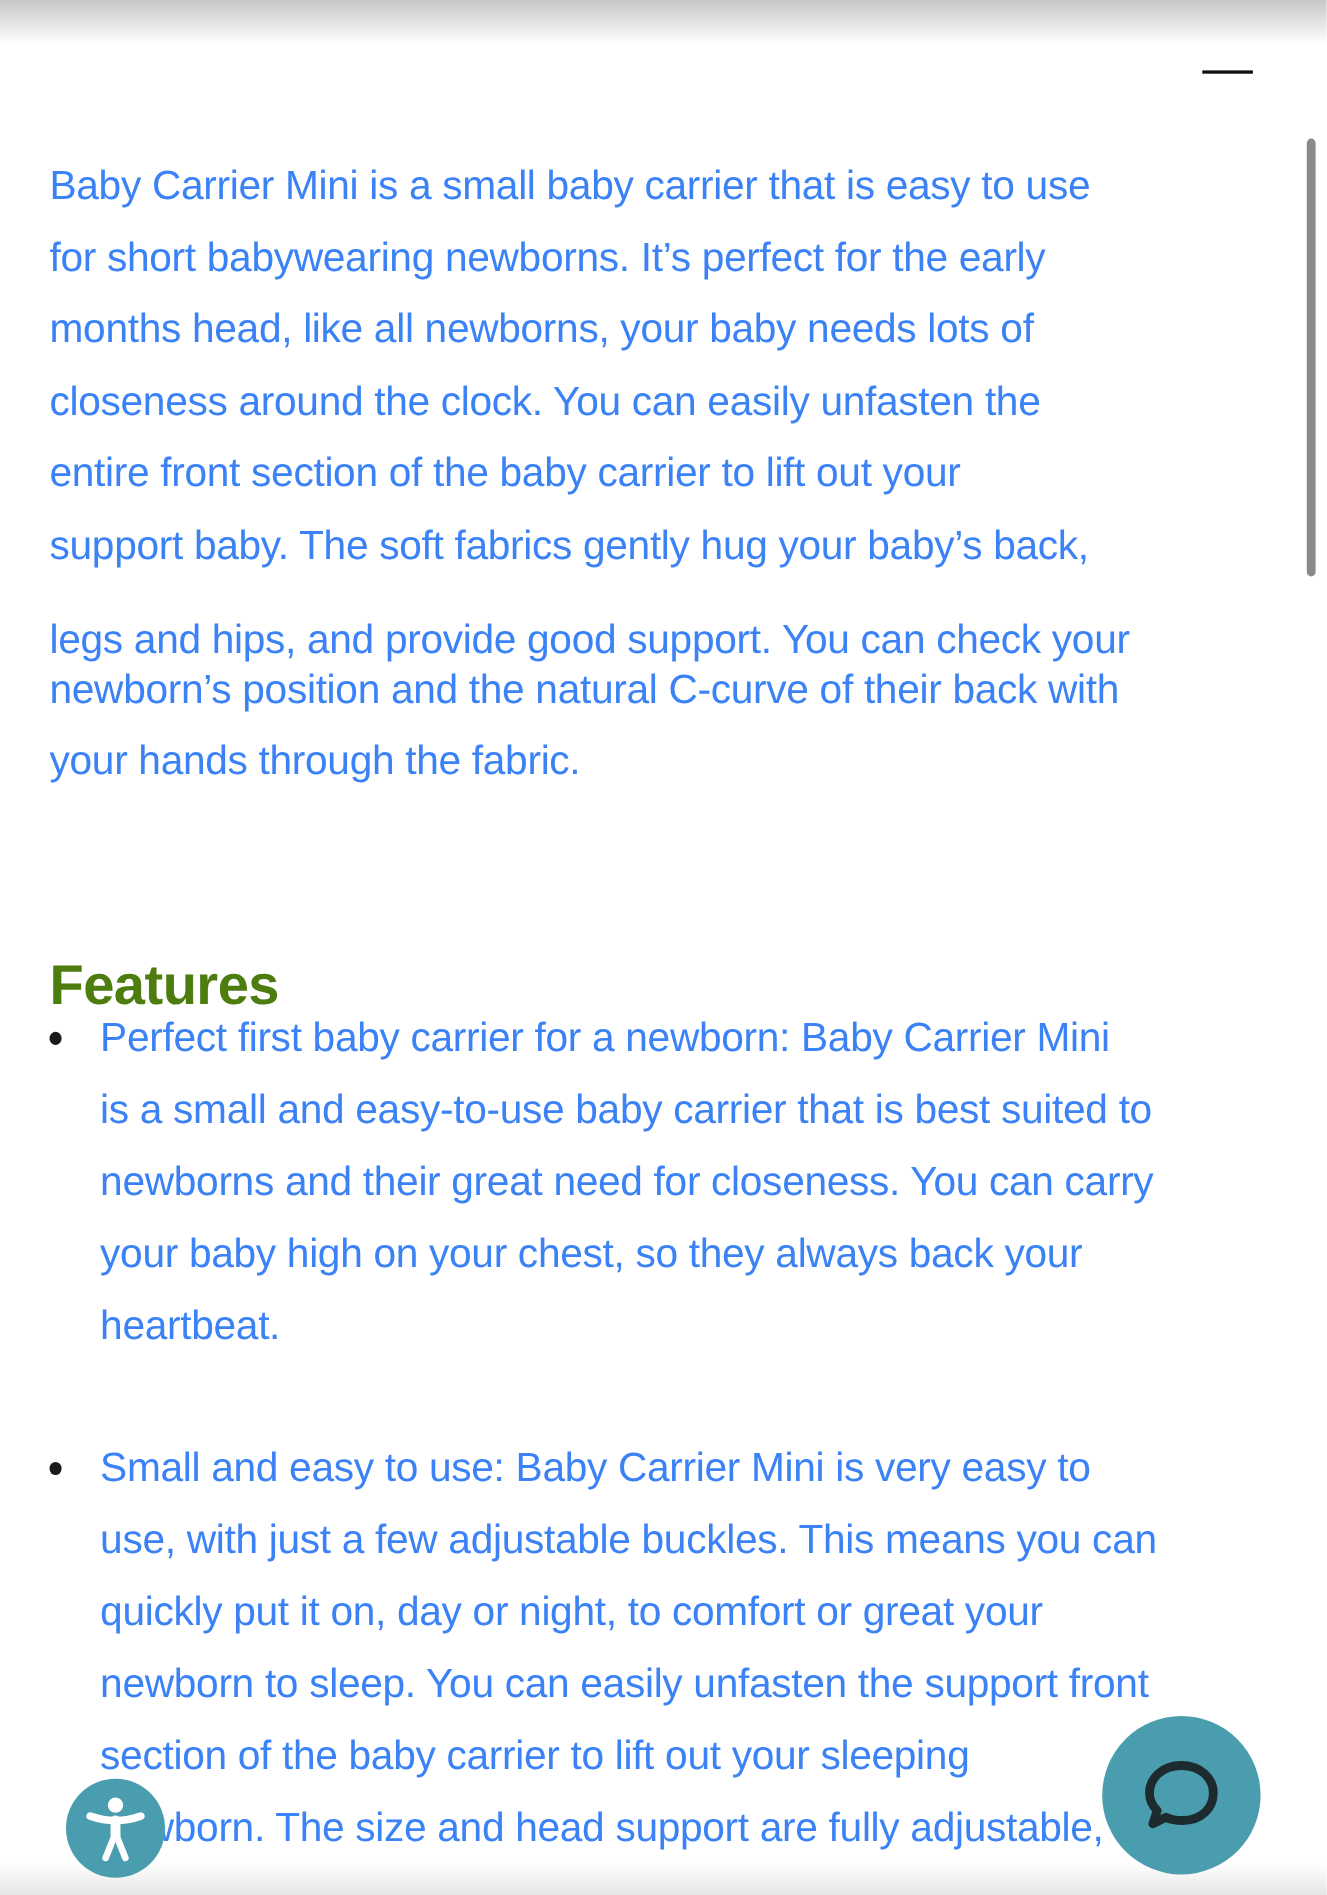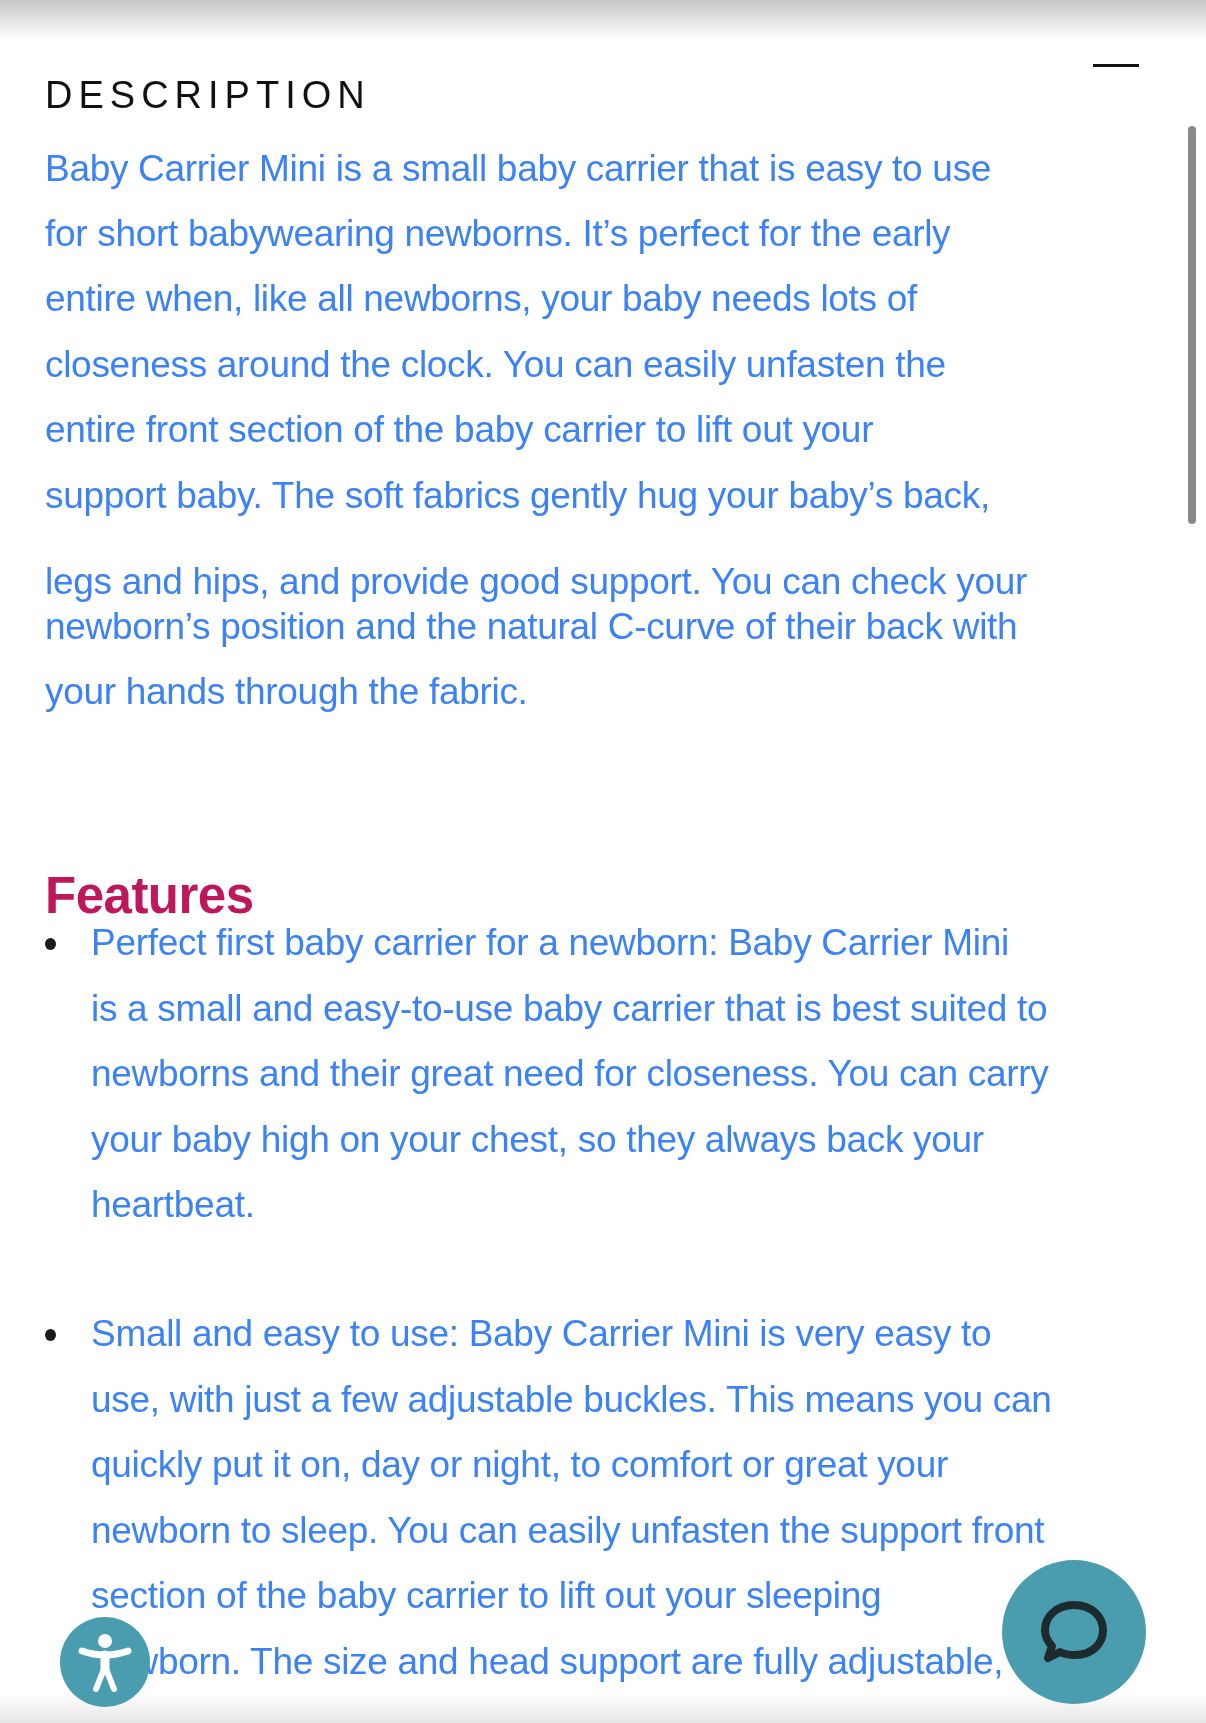--- a/index.html
+++ b/index.html
@@ -71,21 +71,21 @@
       letter-spacing: -0.3px;
     }
     .desc-line { left: 45px; }
     .features-heading {
       position: absolute;
       left: 45px;
       top: 815px;
       font-size: 51px;
       font-weight: bold;
       line-height: 60px;
-      color: #be185d;
+      color: #4d7c0f;
       letter-spacing: -0.5px;
     }
     .bullet {
       position: absolute;
       left: 45px;
       width: 11px;
       height: 12px;
       border-radius: 50%;
       background: #1a1a1a;
     }
@@ -131,30 +131,29 @@
       width: 100%;
       height: 100%;
     }
   </style>
 </head>
 <body>
 
 <div class="top-shade"></div>
 
 <div class="section-header">
-  <h2 class="section-title">DESCRIPTION</h2>
   <div class="collapse-btn">
     <span class="bar"></span>
   </div>
 </div>
 
 <div>
   <div class="line desc-line" style="top:147px">Baby Carrier Mini is a small baby carrier that is easy to use</div>
   <div class="line desc-line" style="top:212px">for short babywearing newborns. It’s perfect for the early</div>
-  <div class="line desc-line" style="top:277px">entire when, like all newborns, your baby needs lots of</div>
+  <div class="line desc-line" style="top:277px">months head, like all newborns, your baby needs lots of</div>
   <div class="line desc-line" style="top:343px">closeness around the clock. You can easily unfasten the</div>
   <div class="line desc-line" style="top:408px">entire front section of the baby carrier to lift out your</div>
   <div class="line desc-line" style="top:474px">support baby. The soft fabrics gently hug your baby’s back,</div>
   <div class="line desc-line" style="top:560px">legs and hips, and provide good support. You can check your</div>
   <div class="line desc-line" style="top:605px">newborn’s position and the natural C-curve of their back with</div>
   <div class="line desc-line" style="top:670px">your hands through the fabric.</div>
 </div>
 
 <h3 class="features-heading">Features</h3>
 

